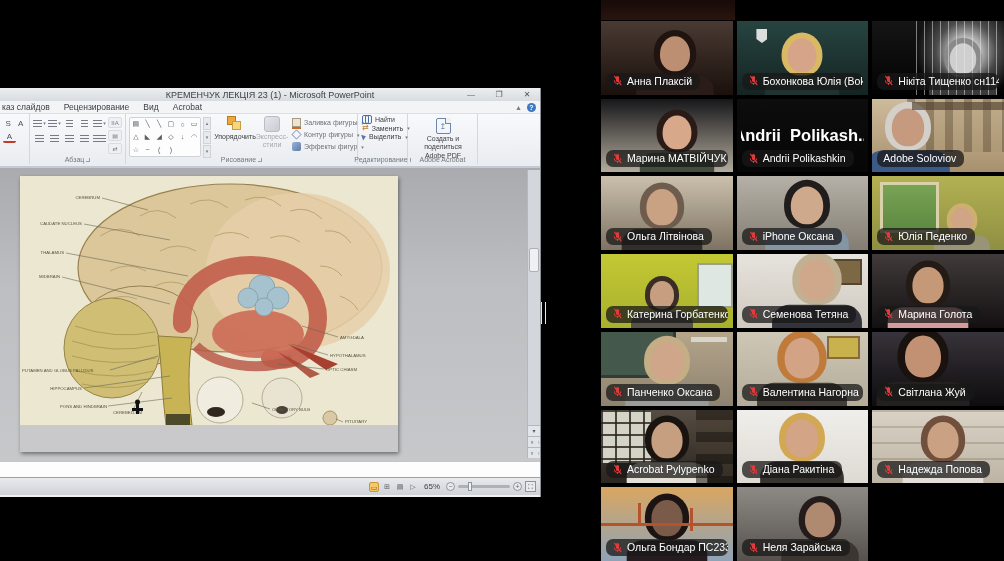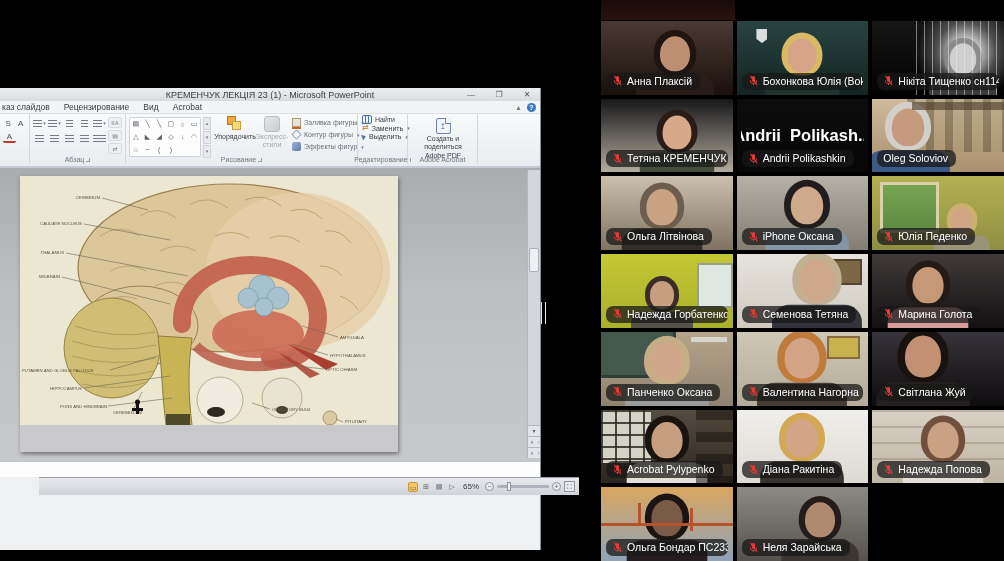--- a/index.html
+++ b/index.html
@@ -1,20 +1,20 @@
 <!DOCTYPE html>
 <html><head>
 <meta charset="utf-8">
 <style>
   * { margin:0; padding:0; box-sizing:border-box; }
   body { background:#000; font-family:"Liberation Sans", sans-serif; }
   .stage { position:relative; width:1004px; height:561px; background:#000; overflow:hidden; }
 
   
-  .ppt { position:absolute; left:0; top:88px; width:541px; height:462px; background:#eef0f2; border-right:1px solid #8a8f96; box-shadow:0 0 8px rgba(0,0,0,.6); }
+  .ppt { position:absolute; left:0; top:88px; width:541px; height:409px; background:#eef0f2; border-right:1px solid #8a8f96; box-shadow:0 0 8px rgba(0,0,0,.6); }
   .titlebar { position:absolute; left:0; top:0; width:100%; height:13px; background:linear-gradient(#eceef1,#d8dbdf); display:flex; align-items:center; justify-content:center; }
   .titlebar .title { font-size:9px; color:#3c3f44; white-space:nowrap; }
   .wctrls { position:absolute; right:6px; top:1px; display:flex; gap:14px; }
   .wbtn { width:14px; height:11px; font-size:8px; line-height:11px; text-align:center; color:#555; cursor:default; }
   .tabrow { position:absolute; left:0; top:13px; width:100%; height:13px; background:#f2f4f6; border-bottom:1px solid #dcdfe3; display:flex; align-items:center; }
   .tab { font-size:8.5px; color:#3a3d42; padding:0 7px; white-space:nowrap; }
   .tab:first-child { padding-left:2px; }
   .tabrow-right { position:absolute; right:4px; top:0; height:13px; display:flex; align-items:center; gap:5px; }
   .collapse-caret { font-size:7px; color:#7a7e85; }
   .help-badge { width:9px; height:9px; border-radius:50%; background:#3b79c4; color:#fff; font-size:7px; line-height:9px; text-align:center; font-weight:bold; }
@@ -68,21 +68,21 @@
   .workspace { position:absolute; left:0; top:80px; width:100%; height:293px; background:linear-gradient(180deg,#a9abae,#bcbec1 40%,#c6c8ca); }
   .slide { position:absolute; left:20px; top:8px; width:378px; height:276px; background:#c9c9cb; box-shadow:1px 2px 4px rgba(0,0,0,.45); }
   .brain-svg { display:block; }
   .vscroll { position:absolute; left:527px; top:2px; width:13px; height:288px; background:#d3d6da; border-left:1px solid #b4b8bd; }
   .vthumb { position:absolute; left:1px; top:78px; width:10px; height:24px; background:#eef0f3; border:1px solid #aab0b6; border-radius:2px; }
   .varrows { position:absolute; left:0; bottom:0; width:100%; display:flex; flex-direction:column; }
   .varrows span { height:11px; font-size:6px; color:#5c6066; text-align:center; line-height:11px; background:#e2e5e9; border-top:1px solid #b4b8bd; }
   .rot { display:inline-block; transform:rotate(90deg); }
 
   .notes-strip { position:absolute; left:0; top:373px; width:100%; height:16px; background:#fdfdfd; border-top:1px solid #c2c6cb; }
-  .statusbar { position:absolute; left:0; top:389px; width:100%; height:18px; background:linear-gradient(#e8eaed,#cfd3d8); border-top:1px solid #9aa0a8;margin-left:39px; }
+  .statusbar { position:absolute; left:0; top:389px; width:100%; height:18px; background:linear-gradient(#e8eaed,#cfd3d8); border-top:1px solid #9aa0a8; }
   .sb-right { position:absolute; right:4px; top:0; height:100%; display:flex; align-items:center; gap:3px; }
   .view-ic { width:10px; height:10px; font-size:7px; line-height:10px; text-align:center; color:#5c6066; border-radius:2px; }
   .view-ic.on { background:#f5c868; border:1px solid #c89838; }
   .zoom-txt { font-size:8px; color:#3a3d42; margin:0 3px; }
   .zbtn { width:9px; height:9px; border-radius:50%; border:1px solid #8f949b; font-size:7px; line-height:7px; text-align:center; color:#5c6066; background:#e8eaed; }
   .zslider { position:relative; width:52px; height:3px; background:#aeb2b8; border-radius:2px; }
   .zthumb { position:absolute; left:10px; top:-3px; width:4px; height:9px; background:#f2f3f5; border:1px solid #8f949b; }
   .fit-ic { width:11px; height:11px; border:1px solid #8f949b; background:#e8eaed; font-size:7px; line-height:10px; text-align:center; color:#5c6066; }
 
   
@@ -480,21 +480,21 @@
             <i class="p-face" style="background:#d8a88a"></i>
             <i class="p-body" style="background:#444d3e"></i>
           </div>
         </div>
         <div class="tag">
           <svg class="mic" width="11" height="11" viewBox="0 0 24 24">
             <path fill="#e23b3b" d="M12 15a3.5 3.5 0 0 0 3.5-3.5v-6a3.5 3.5 0 0 0-7 0v6A3.5 3.5 0 0 0 12 15z"></path>
             <path fill="#e23b3b" d="M18 11.5a6 6 0 0 1-12 0H4.2a7.8 7.8 0 0 0 6.8 7.7V22h2v-2.8a7.8 7.8 0 0 0 6.8-7.7H18z"></path>
             <path stroke="#e23b3b" stroke-width="2.4" d="M5 2l15 20"></path>
           </svg>
-          <span>Тетяна КРЕМЕНЧУК</span>
+          <span>Марина МАТВІЙЧУК</span>
         </div>
       </div>
       <div class="tile">
         <div class="vid" style="background: linear-gradient(rgb(13, 13, 13), rgb(6, 6, 6));">
           <div class="bigname">Andrii  Polikash...</div>
         </div>
         <div class="tag">
           <svg class="mic" width="11" height="11" viewBox="0 0 24 24">
             <path fill="#e23b3b" d="M12 15a3.5 3.5 0 0 0 3.5-3.5v-6a3.5 3.5 0 0 0-7 0v6A3.5 3.5 0 0 0 12 15z"></path>
             <path fill="#e23b3b" d="M18 11.5a6 6 0 0 1-12 0H4.2a7.8 7.8 0 0 0 6.8 7.7V22h2v-2.8a7.8 7.8 0 0 0 6.8-7.7H18z"></path>
@@ -505,21 +505,21 @@
       </div>
       <div class="tile active">
         <div class="vid fx-building" style="background: linear-gradient(rgb(205, 187, 155), rgb(168, 144, 110));">
           <div class="person" style="transform: translateX(calc(-50% - 30px)) scale(1.35);">
             <i class="p-hair" style="background:#d3d0ca"></i>
             <i class="p-face" style="background:#c59a7e"></i>
             <i class="p-body" style="background:#3c5a86"></i>
           </div>
         </div>
         <div class="tag">
-          <span>Oleg Soloviov</span>
+          <span>Adobe Soloviov</span>
         </div>
       </div>
       <div class="tile">
         <div class="vid" style="background: linear-gradient(rgb(202, 192, 173), rgb(126, 115, 98));">
           <div class="person" style="transform: translateX(calc(-50% - 5px)) scale(1.3);">
             <i class="p-hair" style="background:#6e5c4c"></i>
             <i class="p-face" style="background:#c9a183"></i>
             <i class="p-body" style="background:#332e2b"></i>
           </div>
         </div>
@@ -573,21 +573,21 @@
             <i class="p-face" style="background:#c79f80"></i>
             <i class="p-body" style="background:#55524a"></i>
           </div>
         </div>
         <div class="tag">
           <svg class="mic" width="11" height="11" viewBox="0 0 24 24">
             <path fill="#e23b3b" d="M12 15a3.5 3.5 0 0 0 3.5-3.5v-6a3.5 3.5 0 0 0-7 0v6A3.5 3.5 0 0 0 12 15z"></path>
             <path fill="#e23b3b" d="M18 11.5a6 6 0 0 1-12 0H4.2a7.8 7.8 0 0 0 6.8 7.7V22h2v-2.8a7.8 7.8 0 0 0 6.8-7.7H18z"></path>
             <path stroke="#e23b3b" stroke-width="2.4" d="M5 2l15 20"></path>
           </svg>
-          <span>Надежда Горбатенко</span>
+          <span>Катерина Горбатенко</span>
         </div>
       </div>
       <div class="tile">
         <div class="vid fx-frame" style="background: linear-gradient(rgb(230, 227, 221), rgb(207, 201, 191));">
           <div class="person" style="transform: translateX(calc(-50% + 15px)) scale(1.45);">
             <i class="p-hair" style="background:#c2b092"></i>
             <i class="p-face" style="background:#cfa78a"></i>
             <i class="p-body" style="background:#33333b"></i>
           </div>
         </div>

